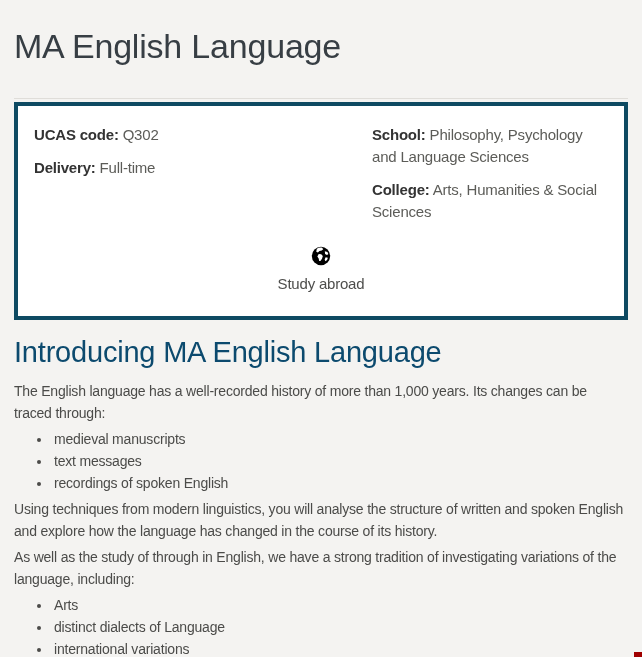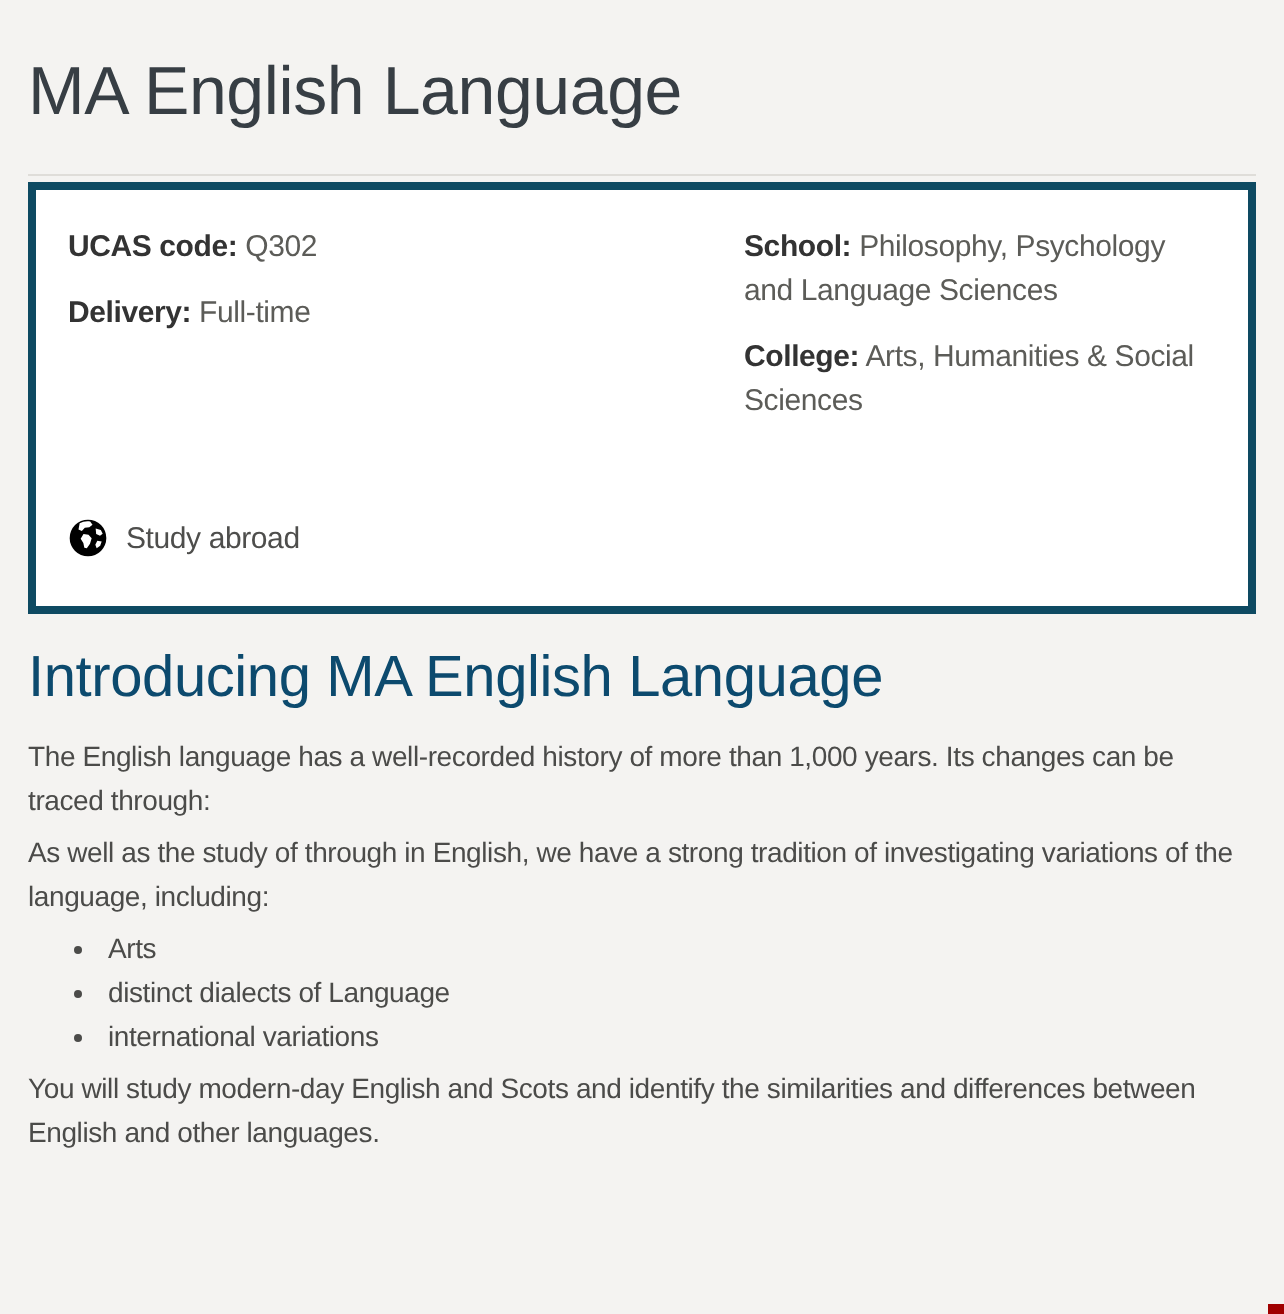--- a/index.html
+++ b/index.html
@@ -13,21 +13,21 @@
     color: #4e4e4c;
     letter-spacing: -0.2px;
   }
   .page { padding: 26px 14px 0 14px; }
 
   h1.page-title {
     font-size: 34px;
     font-weight: 300;
     line-height: 40px;
     color: #373e44;
-    margin: 0 0 21px 0;
+    margin: 0 0 32px 0;
     letter-spacing: -0.2px;
   }
   hr.title-divider {
     border: 0;
     border-top: 1px solid #dfddd9;
     margin: 0 0 3px 0;
   }
 
   .key-facts {
     background: #ffffff;
@@ -39,26 +39,27 @@
   .kf-col-left  { flex: 0 0 306px; padding-right: 14px; }
   .kf-col-right { flex: 1; margin-left: 32px; }
   .kf-row {
     font-size: 15px;
     line-height: 22px;
     margin: 0 0 11px 0;
     color: #5c5c58;
   }
   .kf-row b { color: #333333; font-weight: 700; }
   .study-abroad {
-    margin-top: 36px;
+    margin-top: 12px;
     display: flex;
     align-items: center;
     gap: 9px;
     font-size: 15px;
     color: #4e4e4c;
+    flex-direction: column;
   }
   .study-abroad .icon { width: 20px; height: 20px; display: inline-block; flex: 0 0 auto; }
 
   .intro h2 {
     font-size: 29px;
     font-weight: 300;
     line-height: 36px;
     color: #0c4a6e;
     margin: 14px 0 10px 0;
     letter-spacing: -0.2px;
@@ -116,20 +117,26 @@
           <path fill="#ffffff" d="M17.6 13.6l2.6.5-.9 2.6-2.1 1.5-.8-2.1z"></path>
         </svg>
       </span>
       <span>Study abroad</span>
     </div>
   </section>
 
   <section class="intro">
     <h2>Introducing MA English Language</h2>
     <p>The English language has a well-recorded history of more than 1,000 years. Its changes can be traced through:</p>
+    <ul>
+      <li>medieval manuscripts</li>
+      <li>text messages</li>
+      <li>recordings of spoken English</li>
+    </ul>
+    <p>Using techniques from modern linguistics, you will analyse the structure of written and spoken English and explore how the language has changed in the course of its history.</p>
     <p>As well as the study of through in English, we have a strong tradition of investigating variations of the language, including:</p>
     <ul>
       <li>Arts</li>
       <li>distinct dialects of Language</li>
       <li>international variations</li>
     </ul>
     <p>You will study modern-day English and Scots and identify the similarities and differences between English and other languages.</p>
   </section>
 
 </div>

